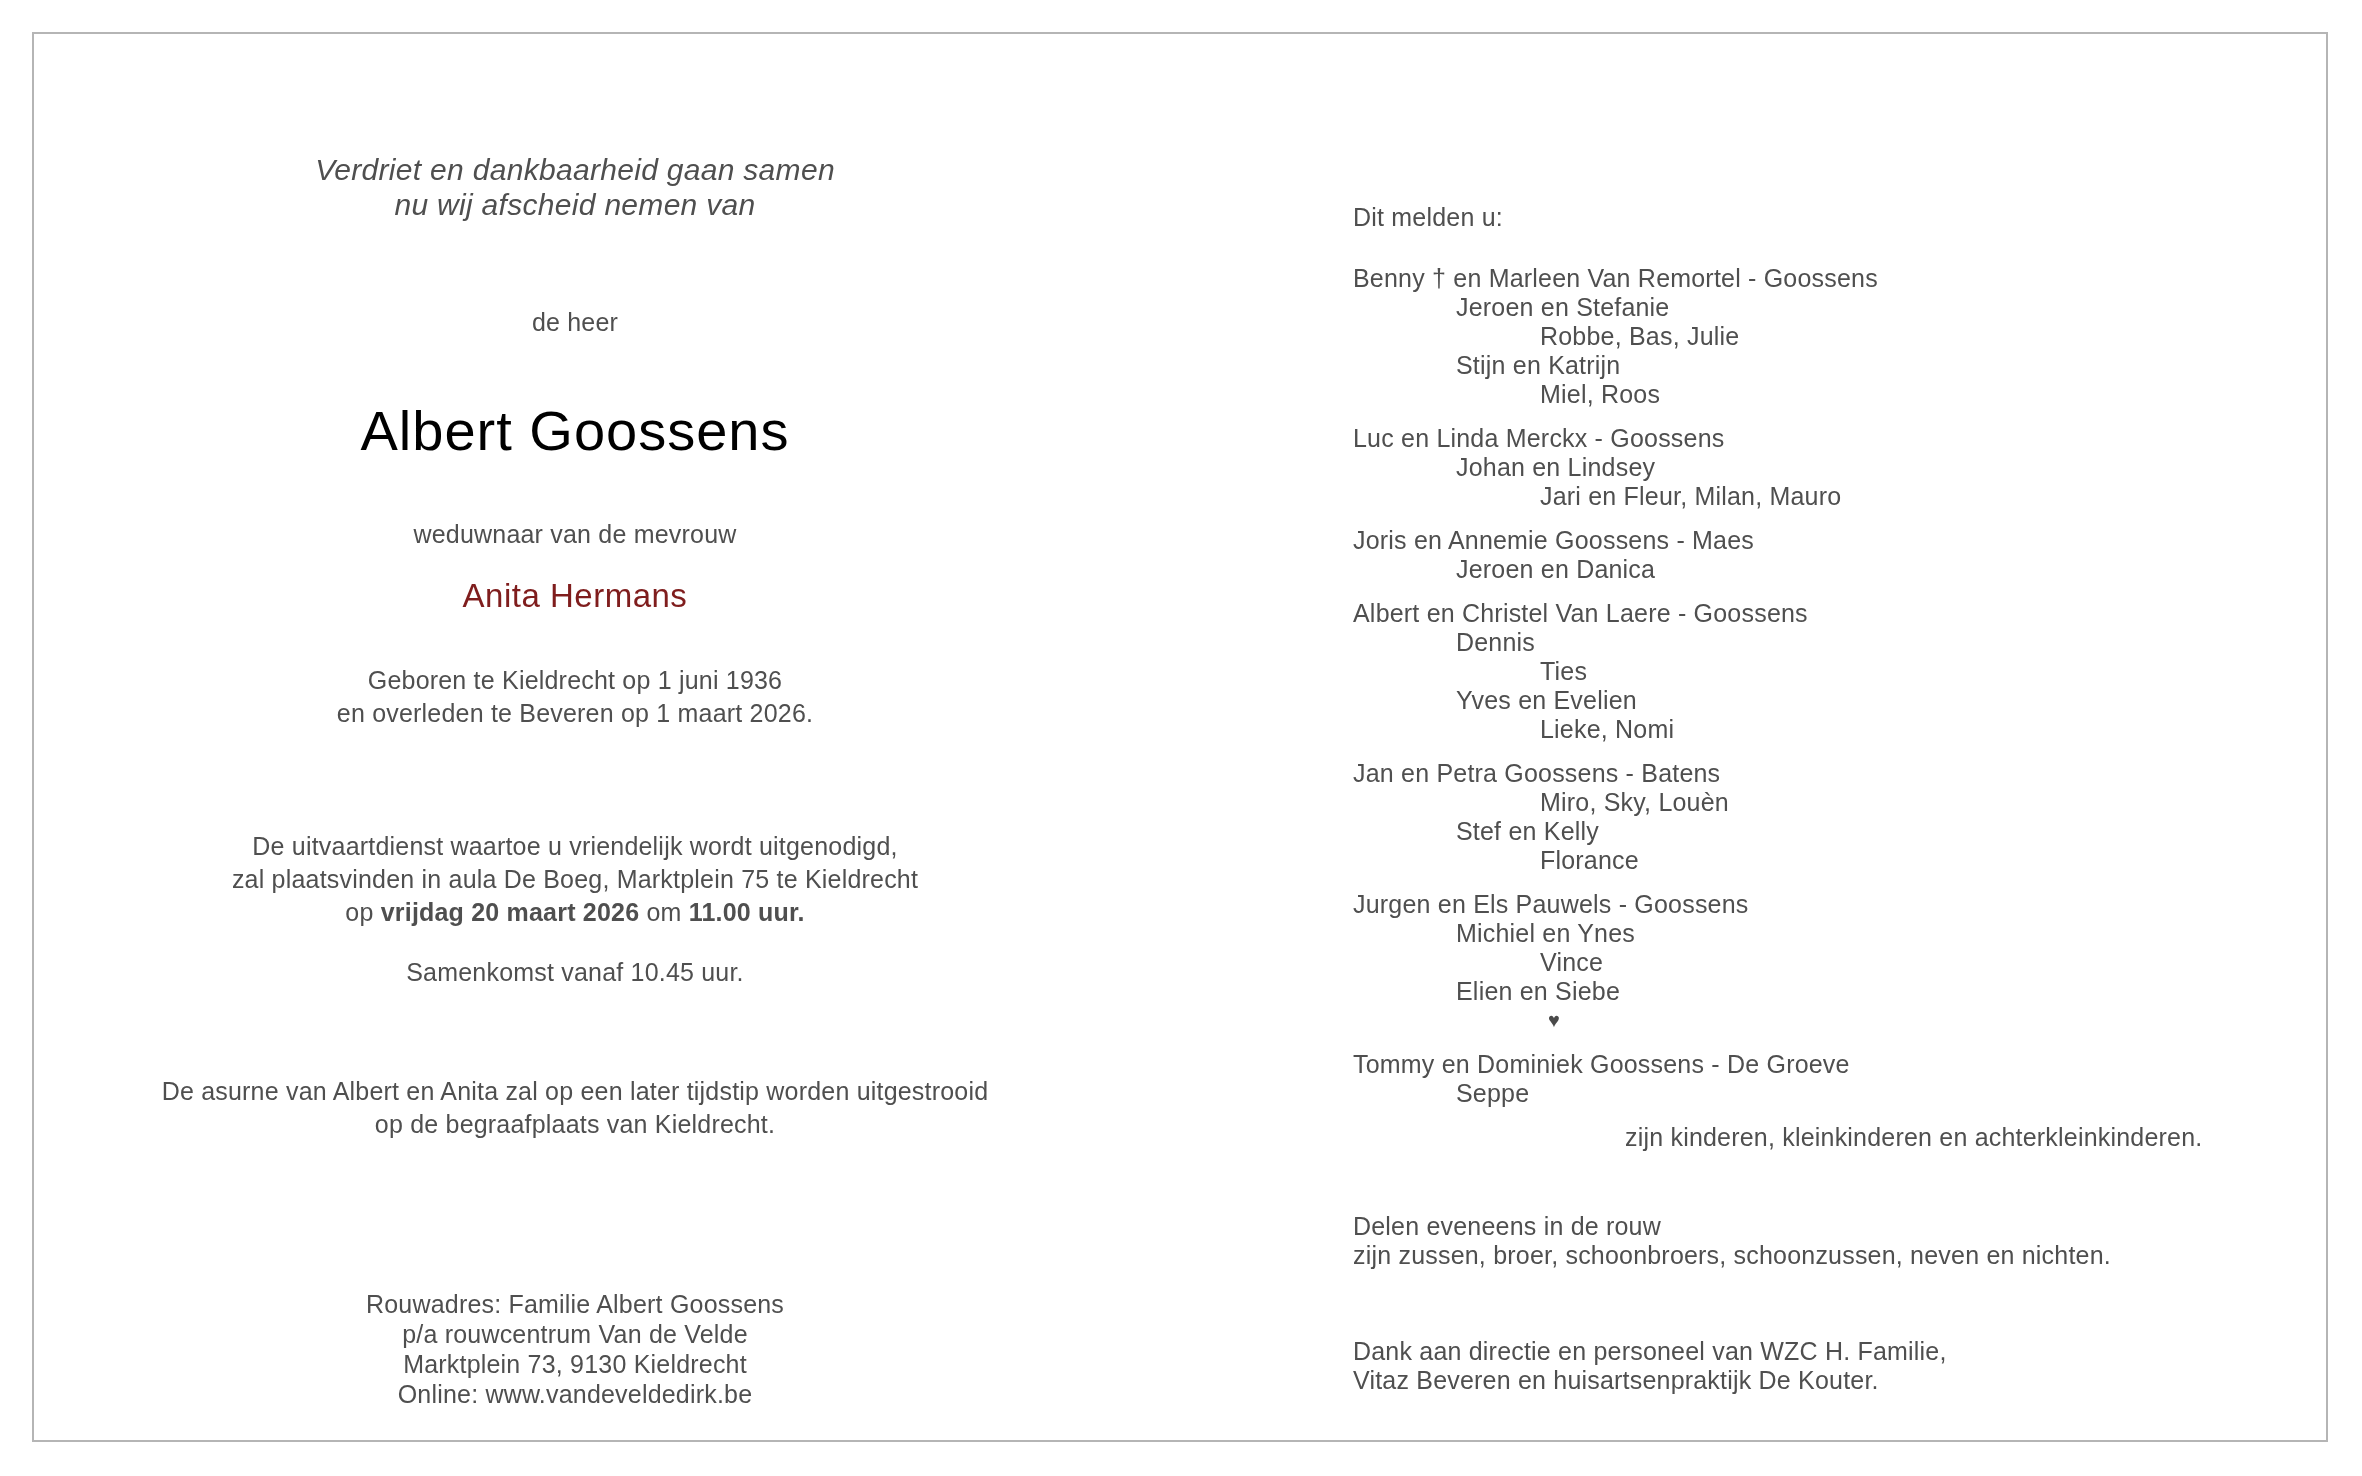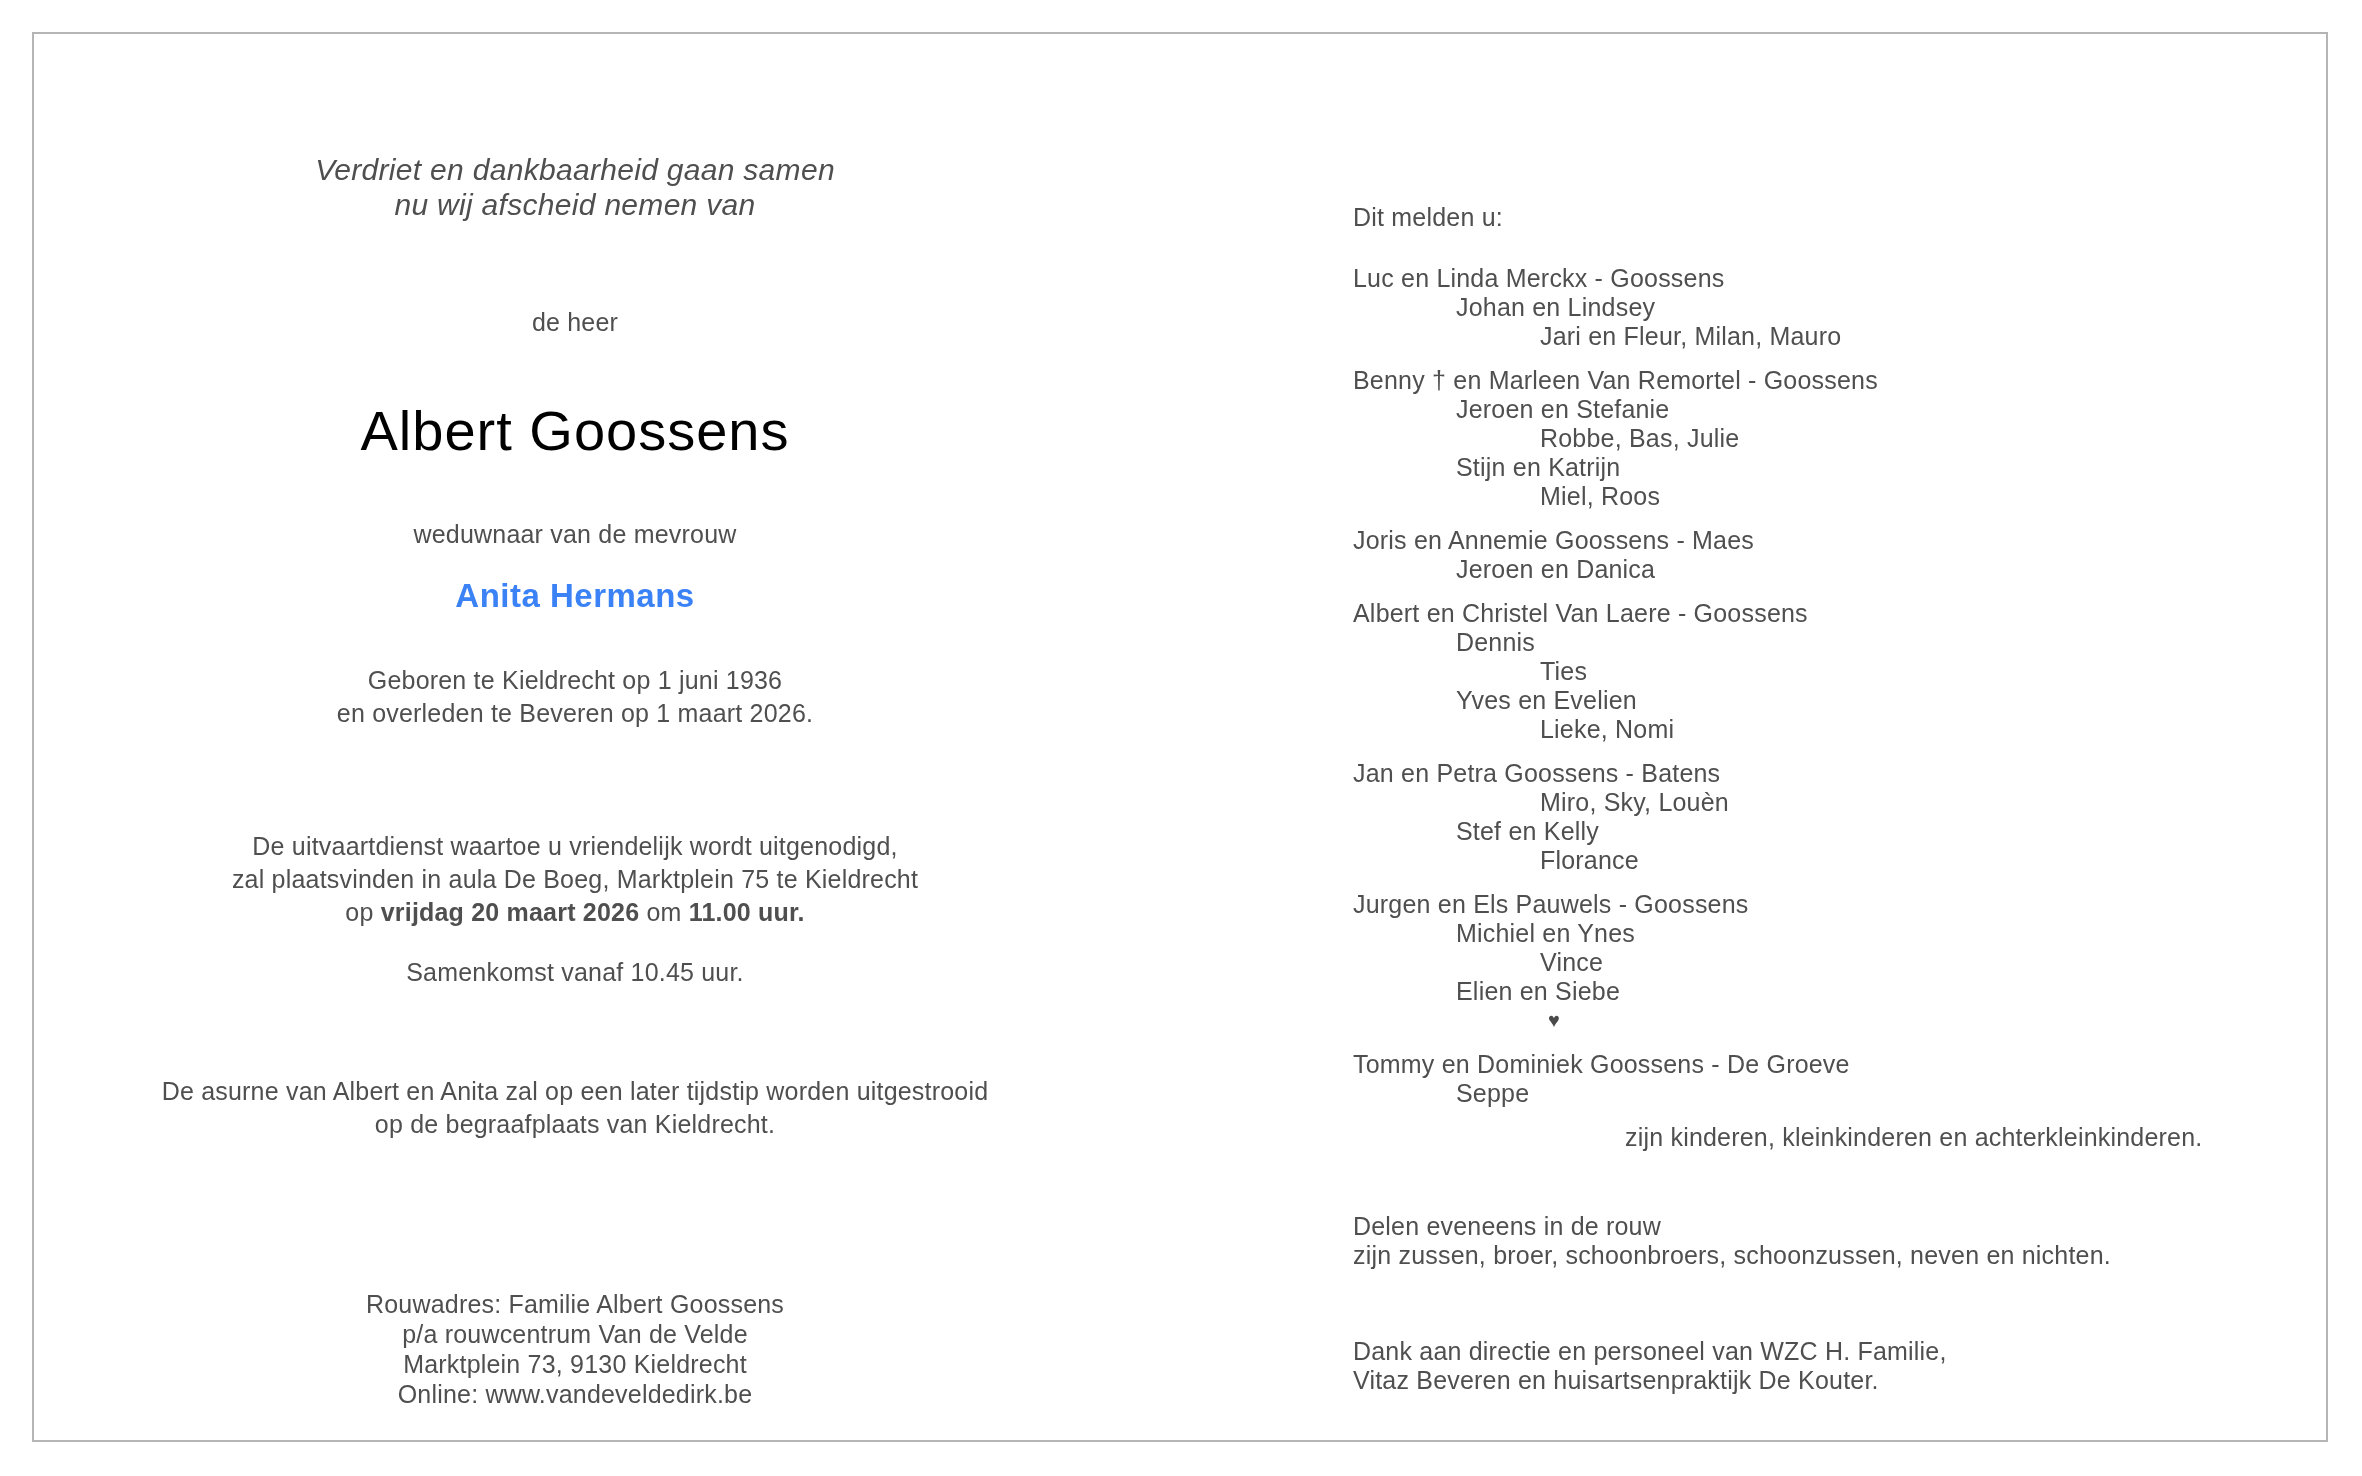--- a/index.html
+++ b/index.html
@@ -16,21 +16,21 @@
     border:2px solid #b5b5b5; box-sizing:border-box; background:#ffffff;
   }
   
   .left-col { position:absolute; left:70px; top:0; width:1010px; text-align:center; }
   .lblock { position:absolute; left:0; width:100%; }
   .body-text { font-size:25px; line-height:33px; letter-spacing:0.2px; }
   .b-intro      { top:152px; font-style:italic; font-size:30px; line-height:35px; letter-spacing:0.3px; }
   .b-salutation { top:306px; }
   .b-name       { top:400px; font-size:56px; line-height:62px; letter-spacing:1px; color:#000000; }
   .b-relation   { top:518px; }
-  .b-spouse     { top:576px; font-size:33px; line-height:40px; letter-spacing:0.5px; color:#3b82f6;font-weight:bold; }
+  .b-spouse     { top:576px; font-size:33px; line-height:40px; letter-spacing:0.5px; color:#7f1d1d; }
   .b-dates      { top:664px; }
   .b-service    { top:830px; }
   .b-gathering  { top:956px; }
   .b-ashes      { top:1075px; }
   .b-address    { top:1289px; line-height:30px; }
   .bold { font-weight:bold; }
   
   .right-col { position:absolute; left:1353px; top:203px; width:930px; font-size:25px; line-height:29px; letter-spacing:0.2px; }
   .announce { margin-bottom:32px; }
   .fam-group { margin-bottom:15px; }
@@ -88,31 +88,31 @@
     <div>Online: www.vandeveldedirk.be</div>
   </div>
 
 </div>
 
 <div class="right-col">
 
   <div class="announce">Dit melden u:</div>
 
   <div class="fam-group">
-    <div class="fam-line ind0">Luc en Linda Merckx - Goossens</div>
-    <div class="fam-line ind1">Johan en Lindsey</div>
-    <div class="fam-line ind2">Jari en Fleur, Milan, Mauro</div>
-  </div>
-
-  <div class="fam-group">
     <div class="fam-line ind0">Benny † en Marleen Van Remortel - Goossens</div>
     <div class="fam-line ind1">Jeroen en Stefanie</div>
     <div class="fam-line ind2">Robbe, Bas, Julie</div>
     <div class="fam-line ind1">Stijn en Katrijn</div>
     <div class="fam-line ind2">Miel, Roos</div>
+  </div>
+
+  <div class="fam-group">
+    <div class="fam-line ind0">Luc en Linda Merckx - Goossens</div>
+    <div class="fam-line ind1">Johan en Lindsey</div>
+    <div class="fam-line ind2">Jari en Fleur, Milan, Mauro</div>
   </div>
 
   <div class="fam-group">
     <div class="fam-line ind0">Joris en Annemie Goossens - Maes</div>
     <div class="fam-line ind1">Jeroen en Danica</div>
   </div>
 
   <div class="fam-group">
     <div class="fam-line ind0">Albert en Christel Van Laere - Goossens</div>
     <div class="fam-line ind1">Dennis</div>

